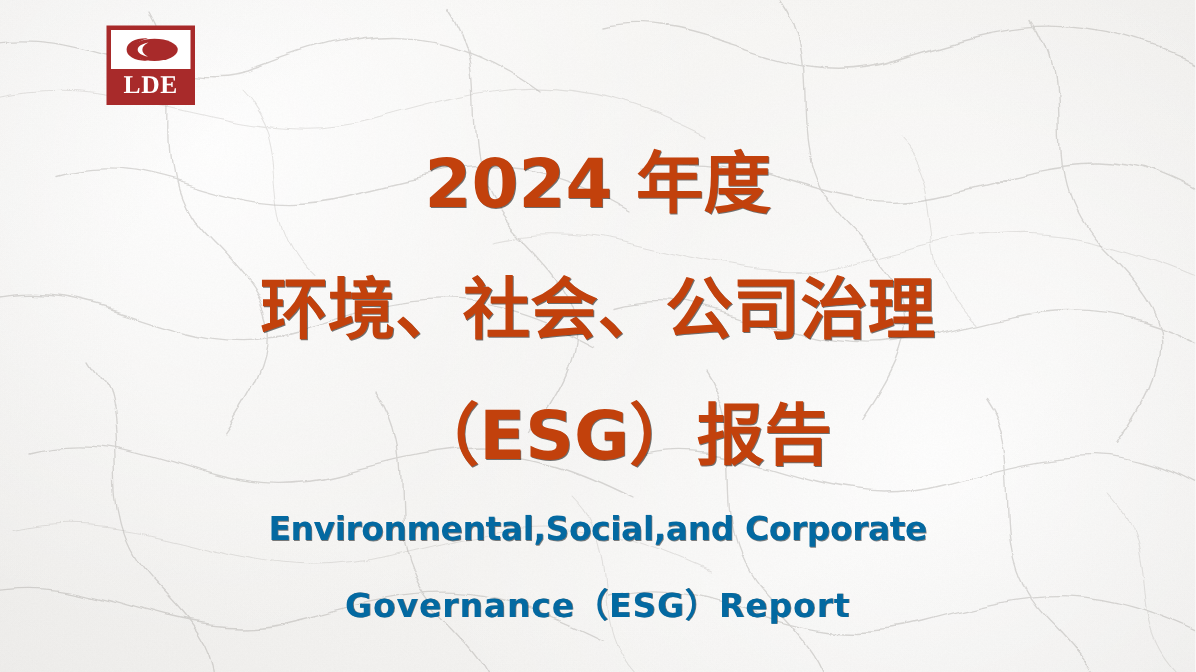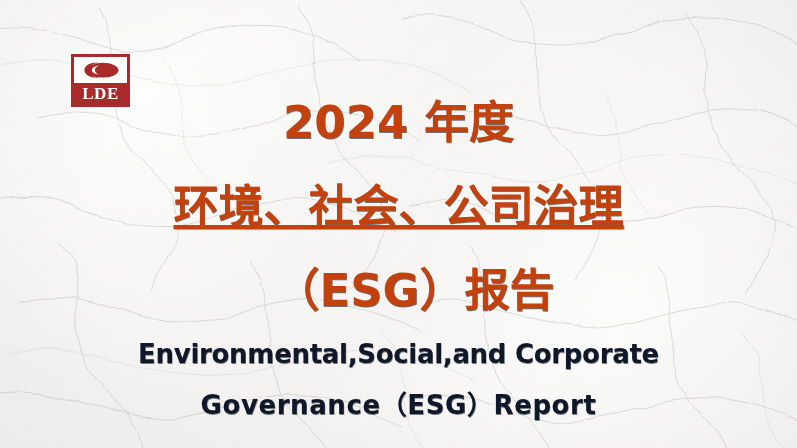--- a/index.html
+++ b/index.html
@@ -55,21 +55,20 @@
 
   #logo-mark {
     position: relative;
     width: 59px;
     height: 53px;
     background: #a82a2a;
     box-sizing: border-box;
     padding: 3px;
     display: flex;
     flex-direction: column;
-    margin-top: 37px;
   }
   #logo-mark-panel {
     background: #ffffff;
     height: 26px;
     display: flex;
     align-items: center;
     justify-content: center;
     flex: none;
   }
   #logo-mark-panel svg { display: block; }
@@ -110,35 +109,35 @@
     color: #c2410c;
     font-family: "DejaVu Sans", "Liberation Sans", sans-serif;
     font-weight: 700;
     font-size: 45px;
     line-height: 62px;
     letter-spacing: 0px;
     white-space: nowrap;
     margin: 0;
     text-shadow: 0.6px 0.6px 0 rgba(0,0,0,0.55);
   }
-  .title-line-cn.line-2 { margin-top: 22px; text-decoration: underline; }
+  .title-line-cn.line-2 { margin-top: 22px; }
   .title-line-cn.line-3 { margin-top: 22px; padding-left: 32px; }
 
   #subtitle-block {
     position: absolute;
     left: 0;
     right: 0;
     top: 333px;
     text-align: center;
   }
   .subtitle-line-en {
-    color: #0f172a;
+    color: #0369a1;
     font-family: "DejaVu Sans", "Liberation Sans", sans-serif;
     font-weight: 700;
-    font-size: 26px;
+    font-size: 22px;
     line-height: 42px;
     letter-spacing: -0.3px;
     white-space: nowrap;
     margin: 0;
     text-shadow: 0.5px 0.5px 0 rgba(0,0,0,0.5);
   }
   .subtitle-line-en.sub-2 { margin-top: 9px; letter-spacing: 0.6px; }
 </style>
 </head>
 <body>

